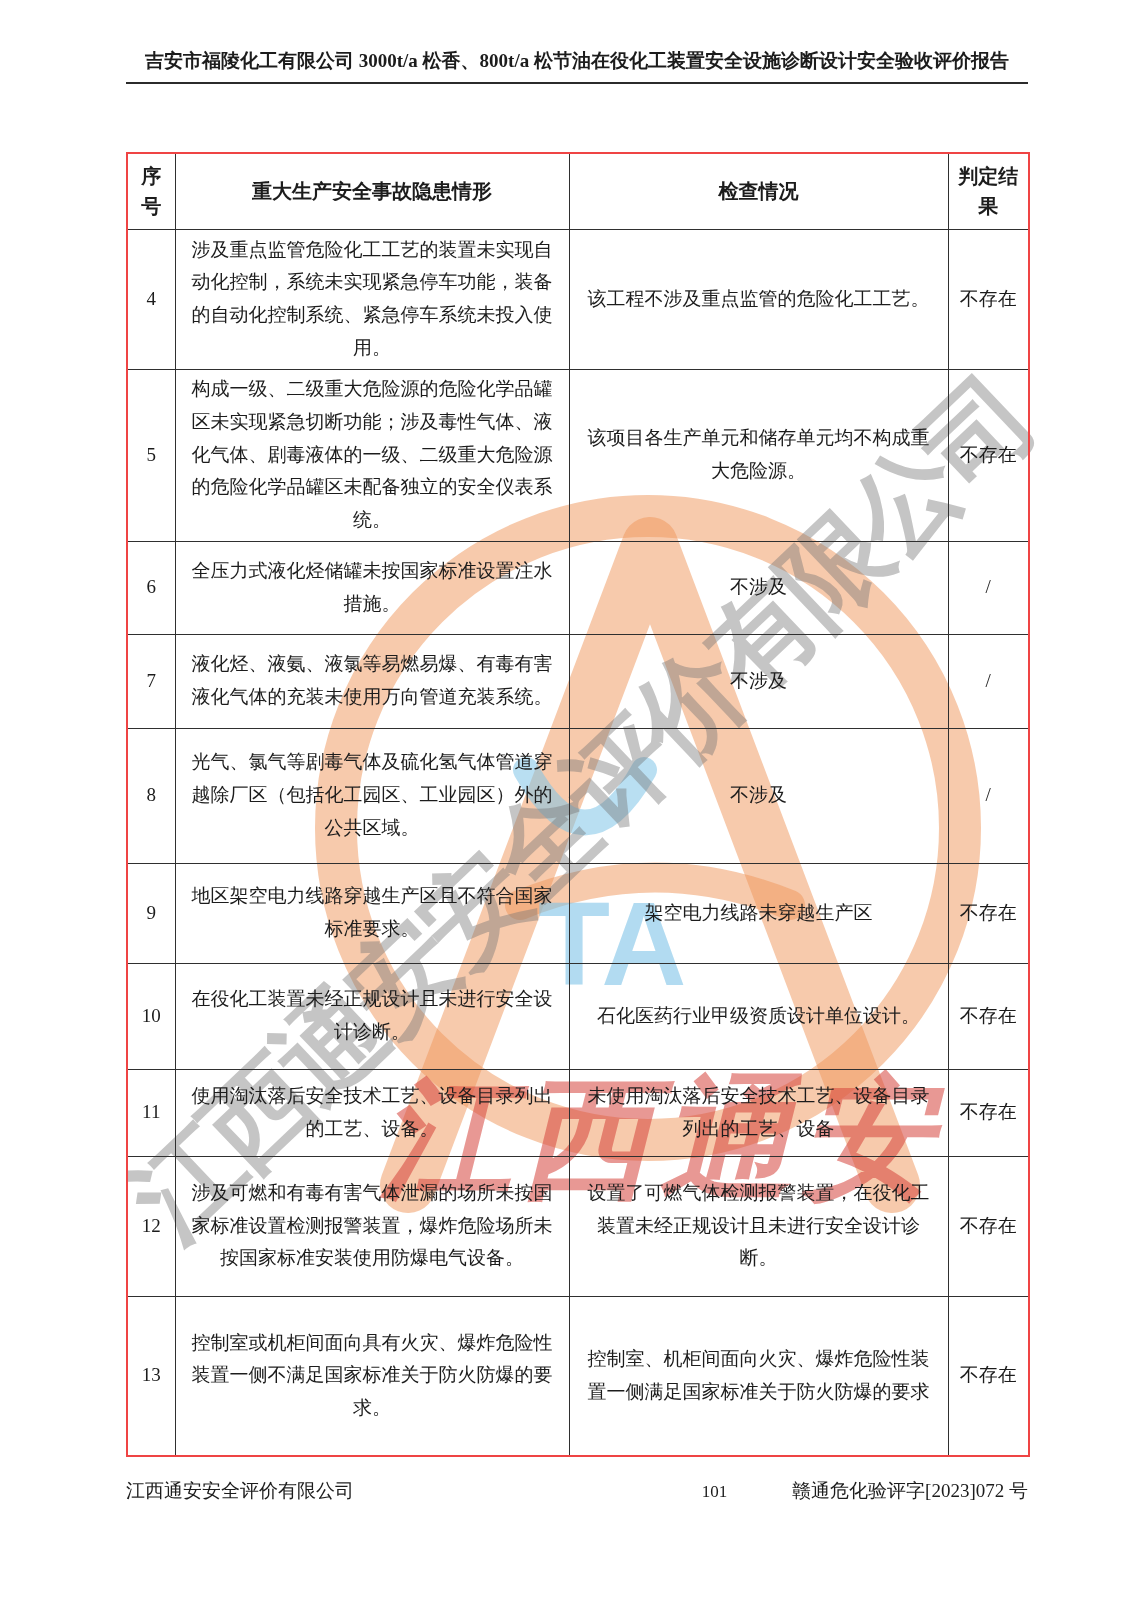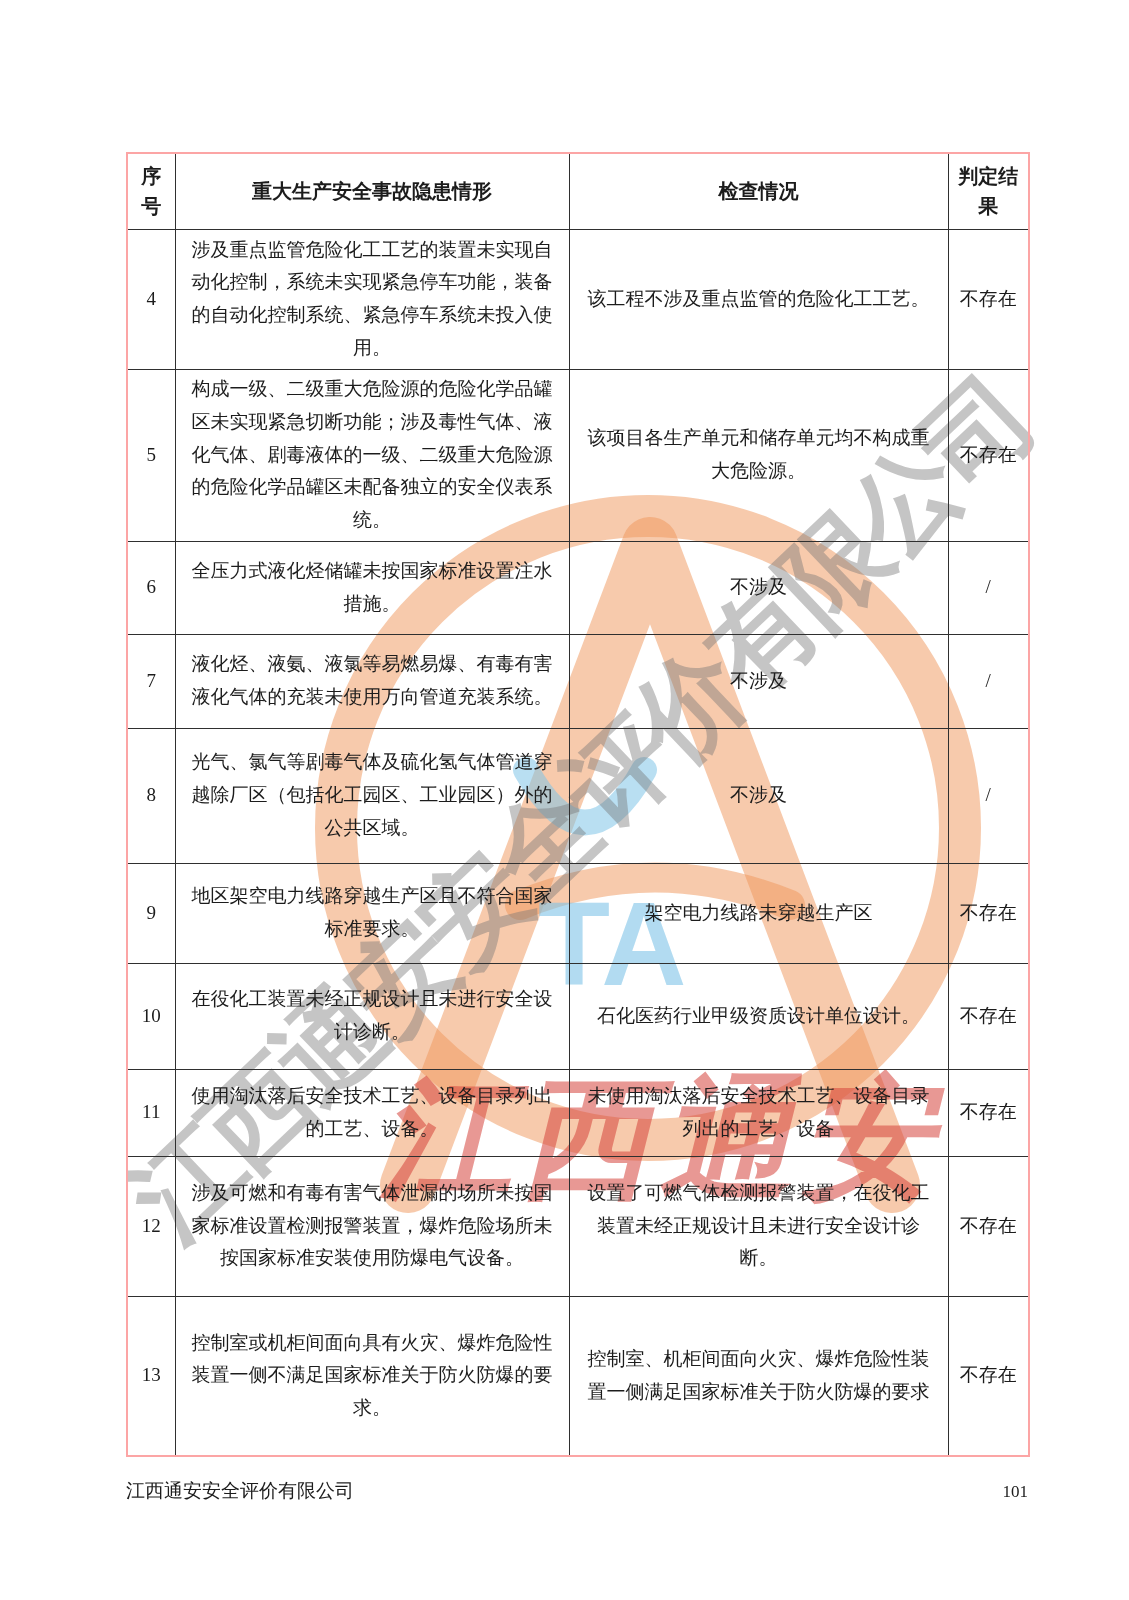--- a/index.html
+++ b/index.html
@@ -44,21 +44,21 @@
   
   table.report{
     position:absolute;left:126px;top:152px;width:902px;
     border-collapse:collapse;table-layout:fixed;
     z-index:1;background:transparent;
   }
   table.report col.c1{width:48px;}
   table.report col.c2{width:394px;}
   table.report col.c3{width:379px;}
   table.report col.c4{width:81px;}
-  table.report{border:2px solid #fca5a5;}
+  table.report{border:2px solid #ef4444;}
   table.report th,table.report td{
     border:1px solid #2f2f2f;
     font-size:19px;line-height:1.72;
     text-align:center;vertical-align:middle;
     padding:3px 9px;
     overflow:hidden;
   }
   table.report th{font-weight:bold;font-size:20px;line-height:1.5;padding:3px 4px;}
   thead tr{height:76px;}
   tbody tr:nth-child(1){height:140px;}
@@ -93,20 +93,21 @@
       <circle cx="368" cy="408" r="312" fill="none" style="stroke:var(--wm-orange,#f0955a)" stroke-width="42" opacity="0.5"></circle>
       <path d="M128 765 L370 125 L612 765" fill="none" style="stroke:var(--wm-orange,#f0955a)" stroke-width="56" stroke-linecap="round" stroke-linejoin="round" opacity="0.5"></path>
       <path d="M240 485 Q375 430 510 485" fill="none" style="stroke:var(--wm-orange,#f0955a)" stroke-width="30" stroke-linecap="round" opacity="0.5"></path>
       <path d="M246 350 Q305 455 364 350" fill="none" style="stroke:var(--wm-blue,#7fc4e8)" stroke-width="26" stroke-linecap="round" opacity="0.55"></path>
       <text x="258" y="565" font-size="118" font-weight="bold" font-family="Liberation Sans, sans-serif" style="fill:var(--wm-blue,#7fc4e8)" opacity="0.6">TA</text>
     </svg>
     <div class="wm-diagonal">江西通安安全评价有限公司</div>
     <div class="wm-red">江西通安</div>
   </div>
 
+  <div class="doc-header">吉安市福陵化工有限公司 3000t/a 松香、800t/a 松节油在役化工装置安全设施诊断设计安全验收评价报告</div>
 
   <table class="report">
     <colgroup>
         <col class="c1">
         <col class="c2">
         <col class="c3">
         <col class="c4">
       </colgroup>
     <thead>
       <tr>
@@ -176,15 +177,16 @@
       <td>控制室或机柜间面向具有火灾、爆炸危险性装置一侧不满足国家标准关于防火防爆的要求。</td>
       <td>控制室、机柜间面向火灾、爆炸危险性装置一侧满足国家标准关于防火防爆的要求</td>
       <td>不存在</td>
     </tr>
       </tbody>
   </table>
 
   <div class="doc-footer">
     <div class="f-left">江西通安安全评价有限公司</div>
     <div class="f-center">101</div>
+    <div class="f-right">赣通危化验评字[2023]072 号</div>
   </div>
 
 </div>
 
 </body></html>

